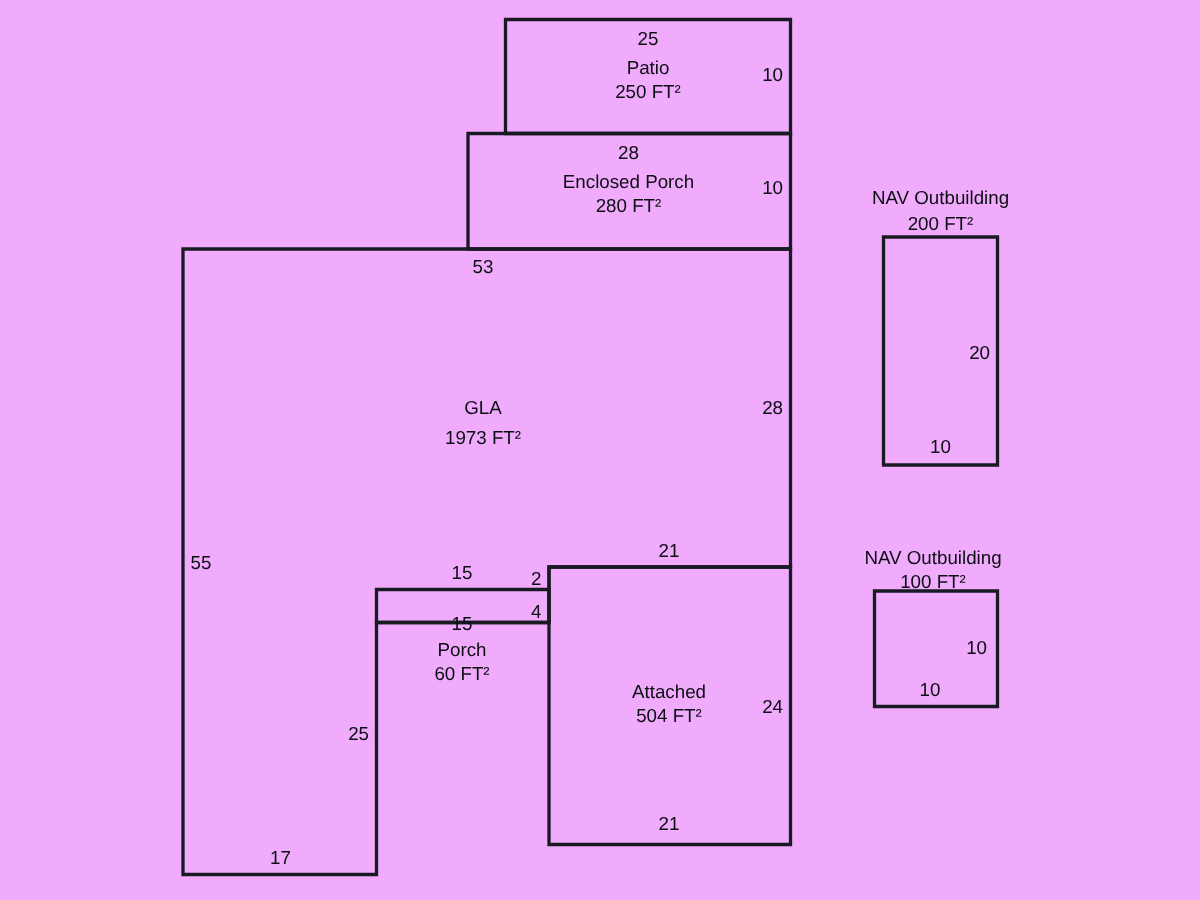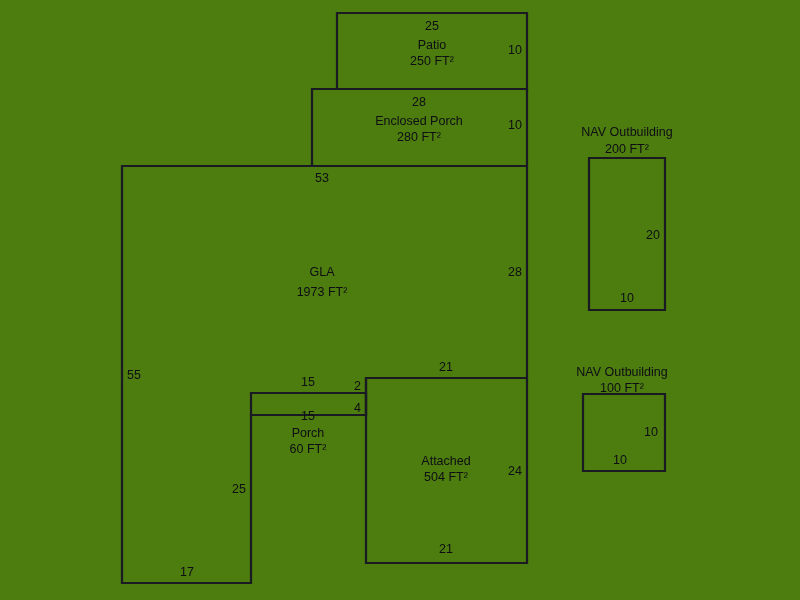--- a/index.html
+++ b/index.html
@@ -10,21 +10,21 @@
   body {
     width: 800px;
     height: 600px;
     font-family: "Liberation Sans", sans-serif;
     overflow: hidden;
   }
   #sketch-root {
     position: relative;
     width: 800px;
     height: 600px;
-    background: #4d7c0f;
+    background: #f0abfc;
   }
   svg#floorplan {
     display: block;
     width: 800px;
     height: 600px;
   }
   .wall {
     fill: none;
     stroke: #1a1a22;
     stroke-width: 2.2;

